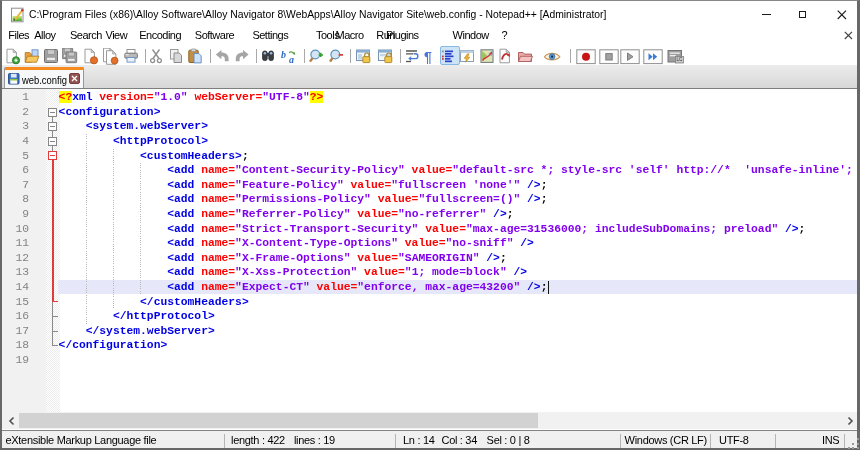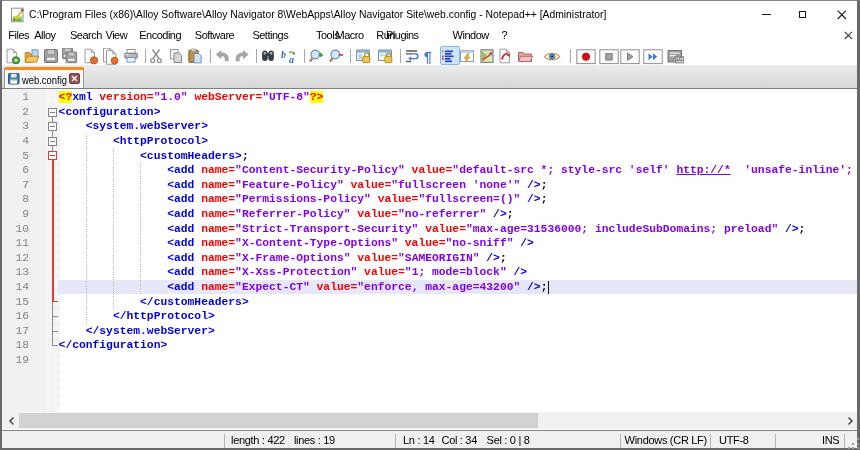--- a/index.html
+++ b/index.html
@@ -8,21 +8,21 @@
 #tabband{position:absolute;left:0;top:64px;width:855px;height:23.5px;background:linear-gradient(#ececec,#d6d6d6)}
 #tab{position:absolute;left:2px;top:65.5px;width:80px;height:21.5px;background:#f7f8f9;border:1px solid #989898;border-bottom:none;border-radius:2px 2px 0 0}
 #tabtop{position:absolute;left:2.5px;top:65.5px;width:79px;height:3.2px;background:#f78a1d;border-radius:2px 2px 0 0}
 #edge{position:absolute;left:0;top:87px;width:855px;height:1px;background:#7e7e7e}
 #editor{position:absolute;left:0;top:88px;width:855px;height:322.5px;background:#fff;overflow:hidden}
 #nummargin{position:absolute;left:0;top:0;width:44px;height:100%;background:#f1f1f1}
 #foldmargin{position:absolute;left:44px;top:0;width:13.5px;height:100%;background-image:linear-gradient(45deg,#ececec 25%,transparent 25%,transparent 75%,#ececec 75%),linear-gradient(45deg,#ececec 25%,transparent 25%,transparent 75%,#ececec 75%);background-size:2px 2px;background-position:0 0,1px 1px;background-color:#fff}
 #nums{position:absolute;left:0;top:1.2px;width:27px;text-align:right;font-family:"Liberation Mono",monospace;font-size:11.32px;line-height:14.6px;color:#838383}
 #code{position:absolute;left:56.6px;top:1.2px;font-family:"Liberation Mono",monospace;font-size:11.32px;line-height:14.6px;color:#000;white-space:pre;font-weight:bold}
 #code .t{color:#0000e6} #code .a{color:#fc0000} #code .s{color:#8000f0} #code .k{color:#000}
-#code .y{color:#fc0000;background:#ffff00} #code .u{color:#8000f0;text-decoration:underline}
+#code .y{color:#fc0000;background:#ffff00} #code .u{color:#8000f0;}
 .fbox{position:absolute;width:9px;height:9px;background:#fdfdfd;border:1.2px solid #858585}
 .ig{position:absolute;width:1px;background:repeating-linear-gradient(to bottom,#b8b8b8 0 1px,transparent 1px 2.2px)}
 #hscroll{position:absolute;left:0;top:410.5px;width:855px;height:17.5px;background:#f1f1f1}
 #thumb{position:absolute;left:17px;top:412px;width:519px;height:14.5px;background:#d2d2d2}
 #status{position:absolute;left:0;top:429px;width:855px;height:18px;background:#f0f0f0;border-top:1.6px solid #848484}
 #curline{position:absolute;left:56px;top:190.8px;width:799px;height:14.6px;background:#e6e7f8}
 #caret{position:absolute;left:545.8px;top:191.6px;width:1.4px;height:13px;background:#111}
 </style></head><body>
 <div id="win">
  <div style="position:absolute;left:27px;top:7px;font-size:11.5px;color:#000;white-space:pre;transform:scaleX(0.9);transform-origin:left top" id="title">C:\Program Files (x86)\Alloy Software\Alloy Navigator 8\WebApps\Alloy Navigator Site\web.config - Notepad++ [Administrator]</div>
@@ -306,20 +306,21 @@
  </div>
  <div id="hscroll"></div>
     <div id="thumb"></div>
     <svg style="position:absolute;left:4px;top:413.5px" width="12" height="12" viewBox="0 0 12 12">
       <path d="M7.5,2.5 L4,6 L7.5,9.5" stroke="#505050" stroke-width="1.6" fill="none"></path>
     </svg>
     <svg style="position:absolute;left:842px;top:413.5px" width="12" height="12" viewBox="0 0 12 12">
       <path d="M4.5,2.5 L8,6 L4.5,9.5" stroke="#505050" stroke-width="1.6" fill="none"></path>
     </svg>
  <div id="status">
+      <span class="si" style="left:3.5px">eXtensible Markup Language file</span>
       <span class="si" style="left:229px">length : 422</span>
       <span class="si" style="left:291.9px">lines : 19</span>
       <span class="si" style="left:401px">Ln : 14</span>
       <span class="si" style="left:439.5px">Col : 34</span>
       <span class="si" style="left:484.6px">Sel : 0 | 8</span>
       <span class="si" style="left:622.6px">Windows (CR LF)</span>
       <span class="si" style="left:717px">UTF-8</span>
       <span class="si" style="left:819.9px">INS</span>
       <div style="position:absolute;left:222.3px;top:3px;width:1px;height:14px;background:#b5b5b5"></div>
       <div style="position:absolute;left:392.5px;top:3px;width:1px;height:14px;background:#b5b5b5"></div>

